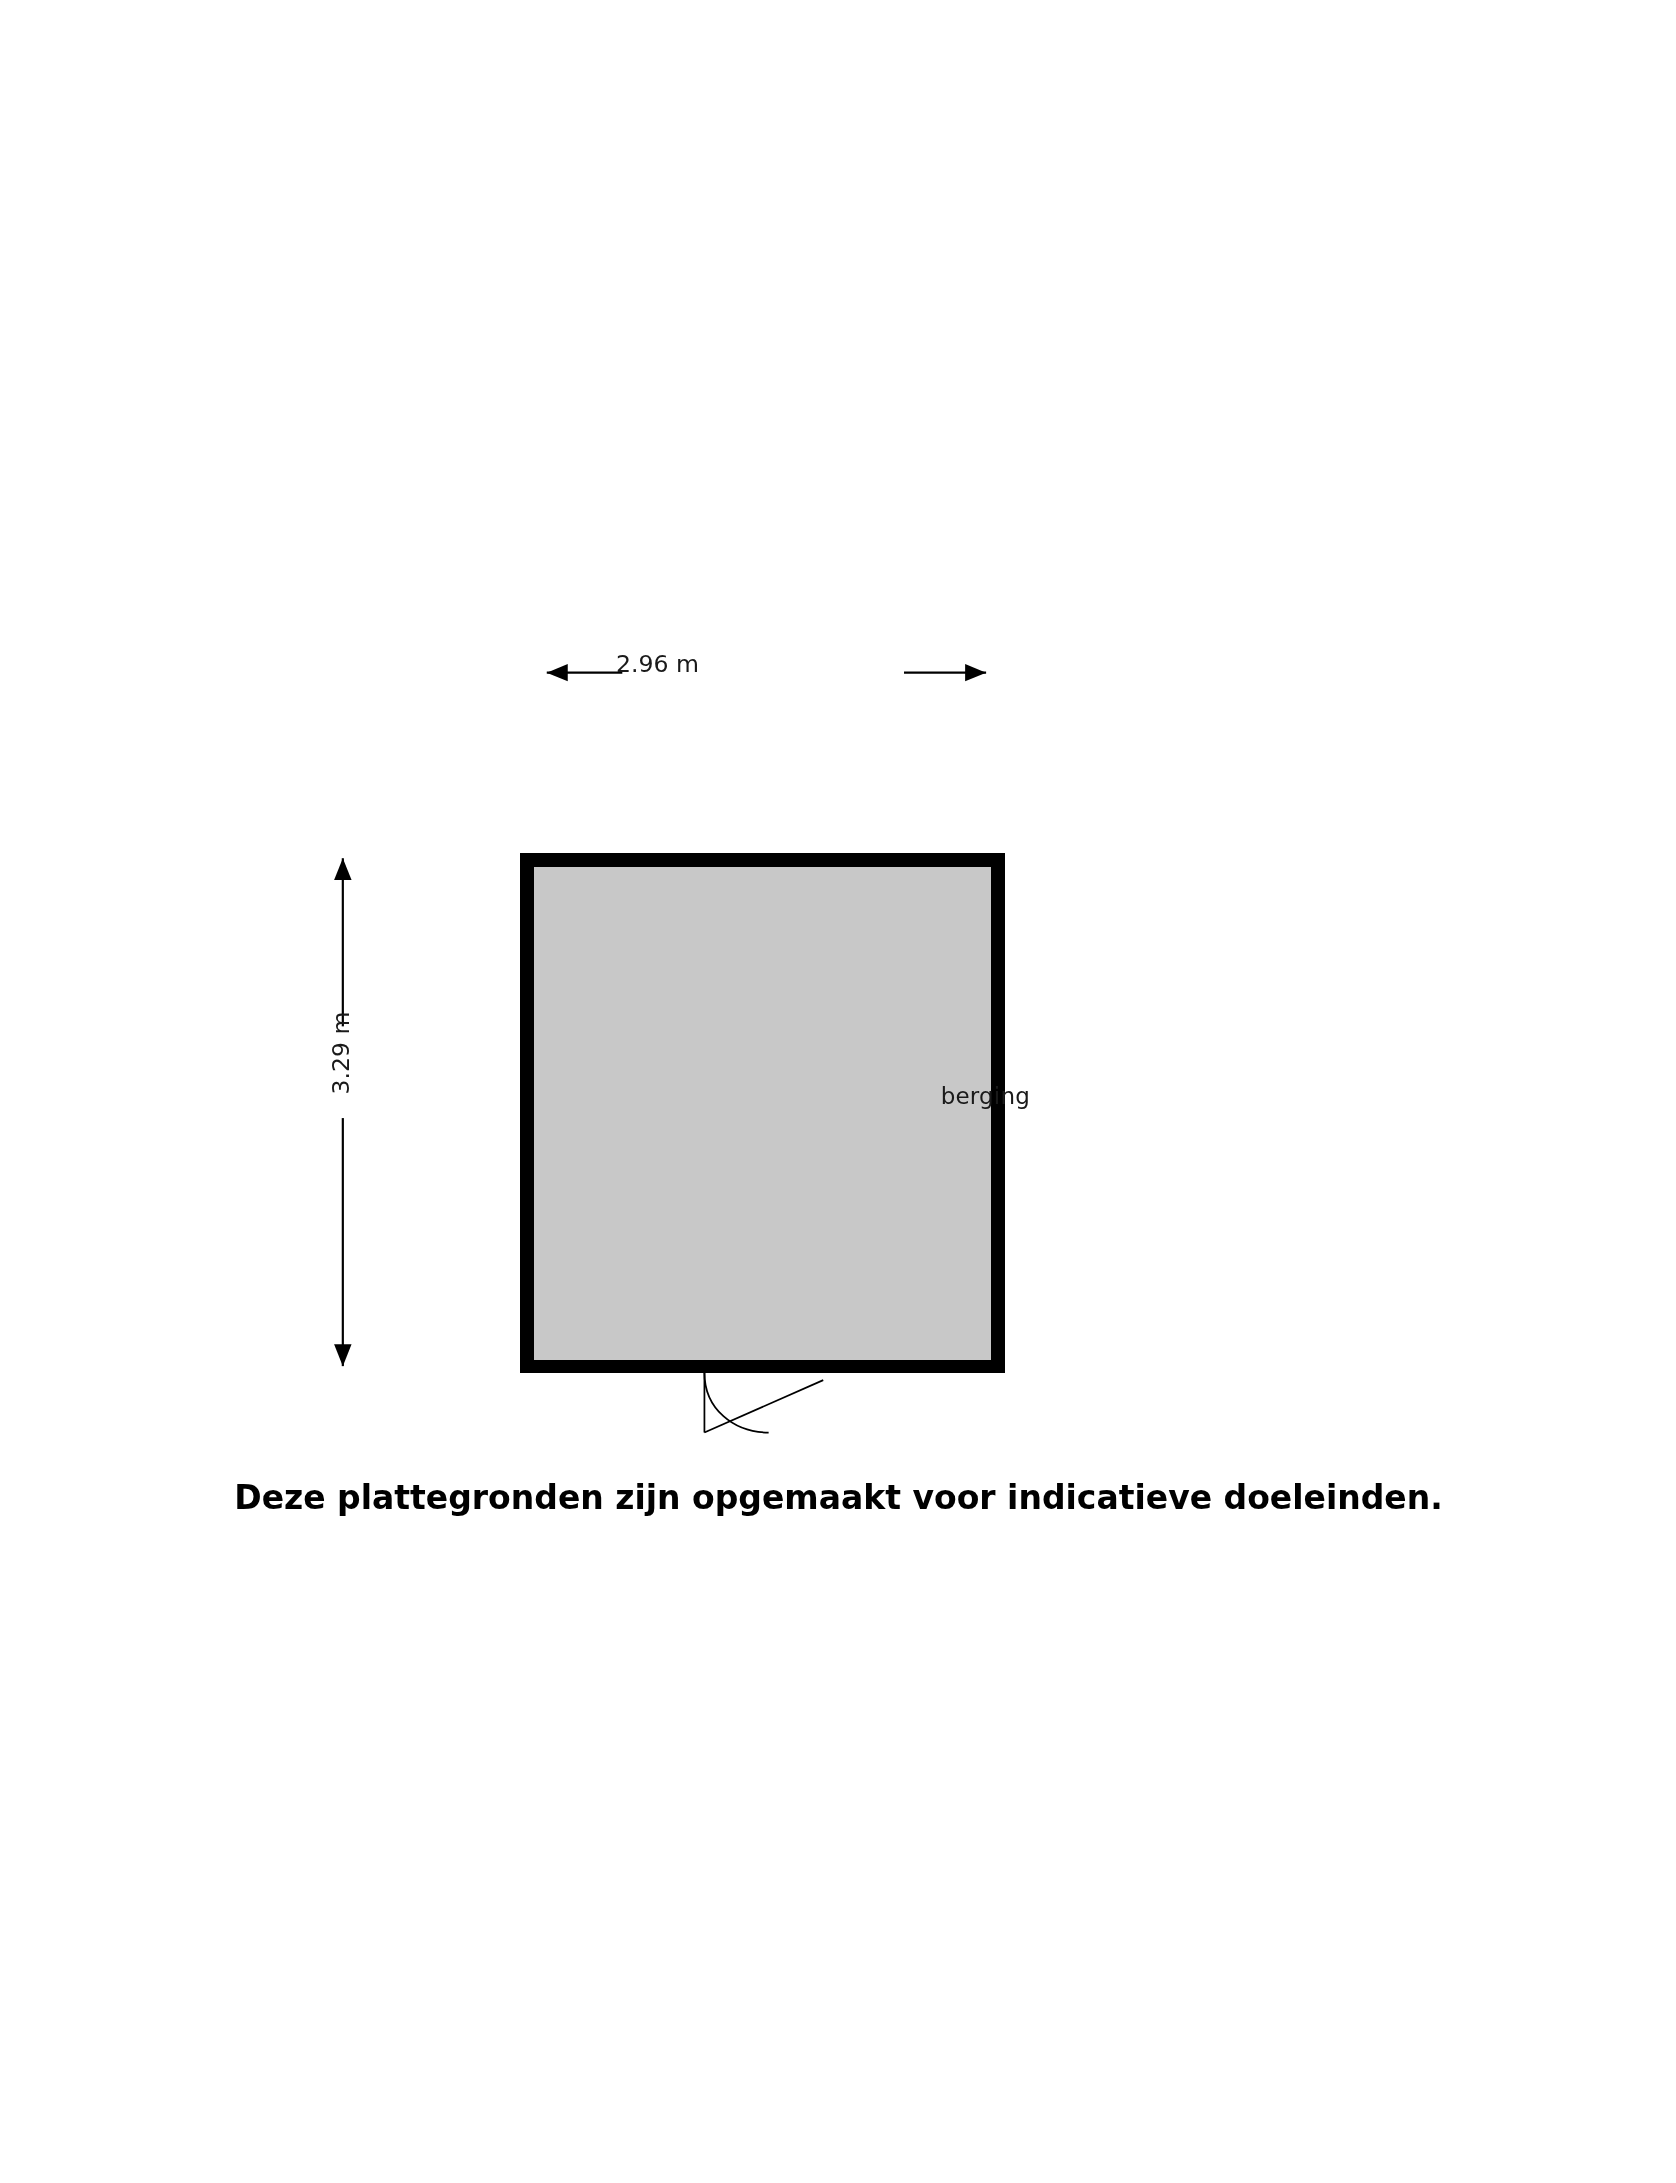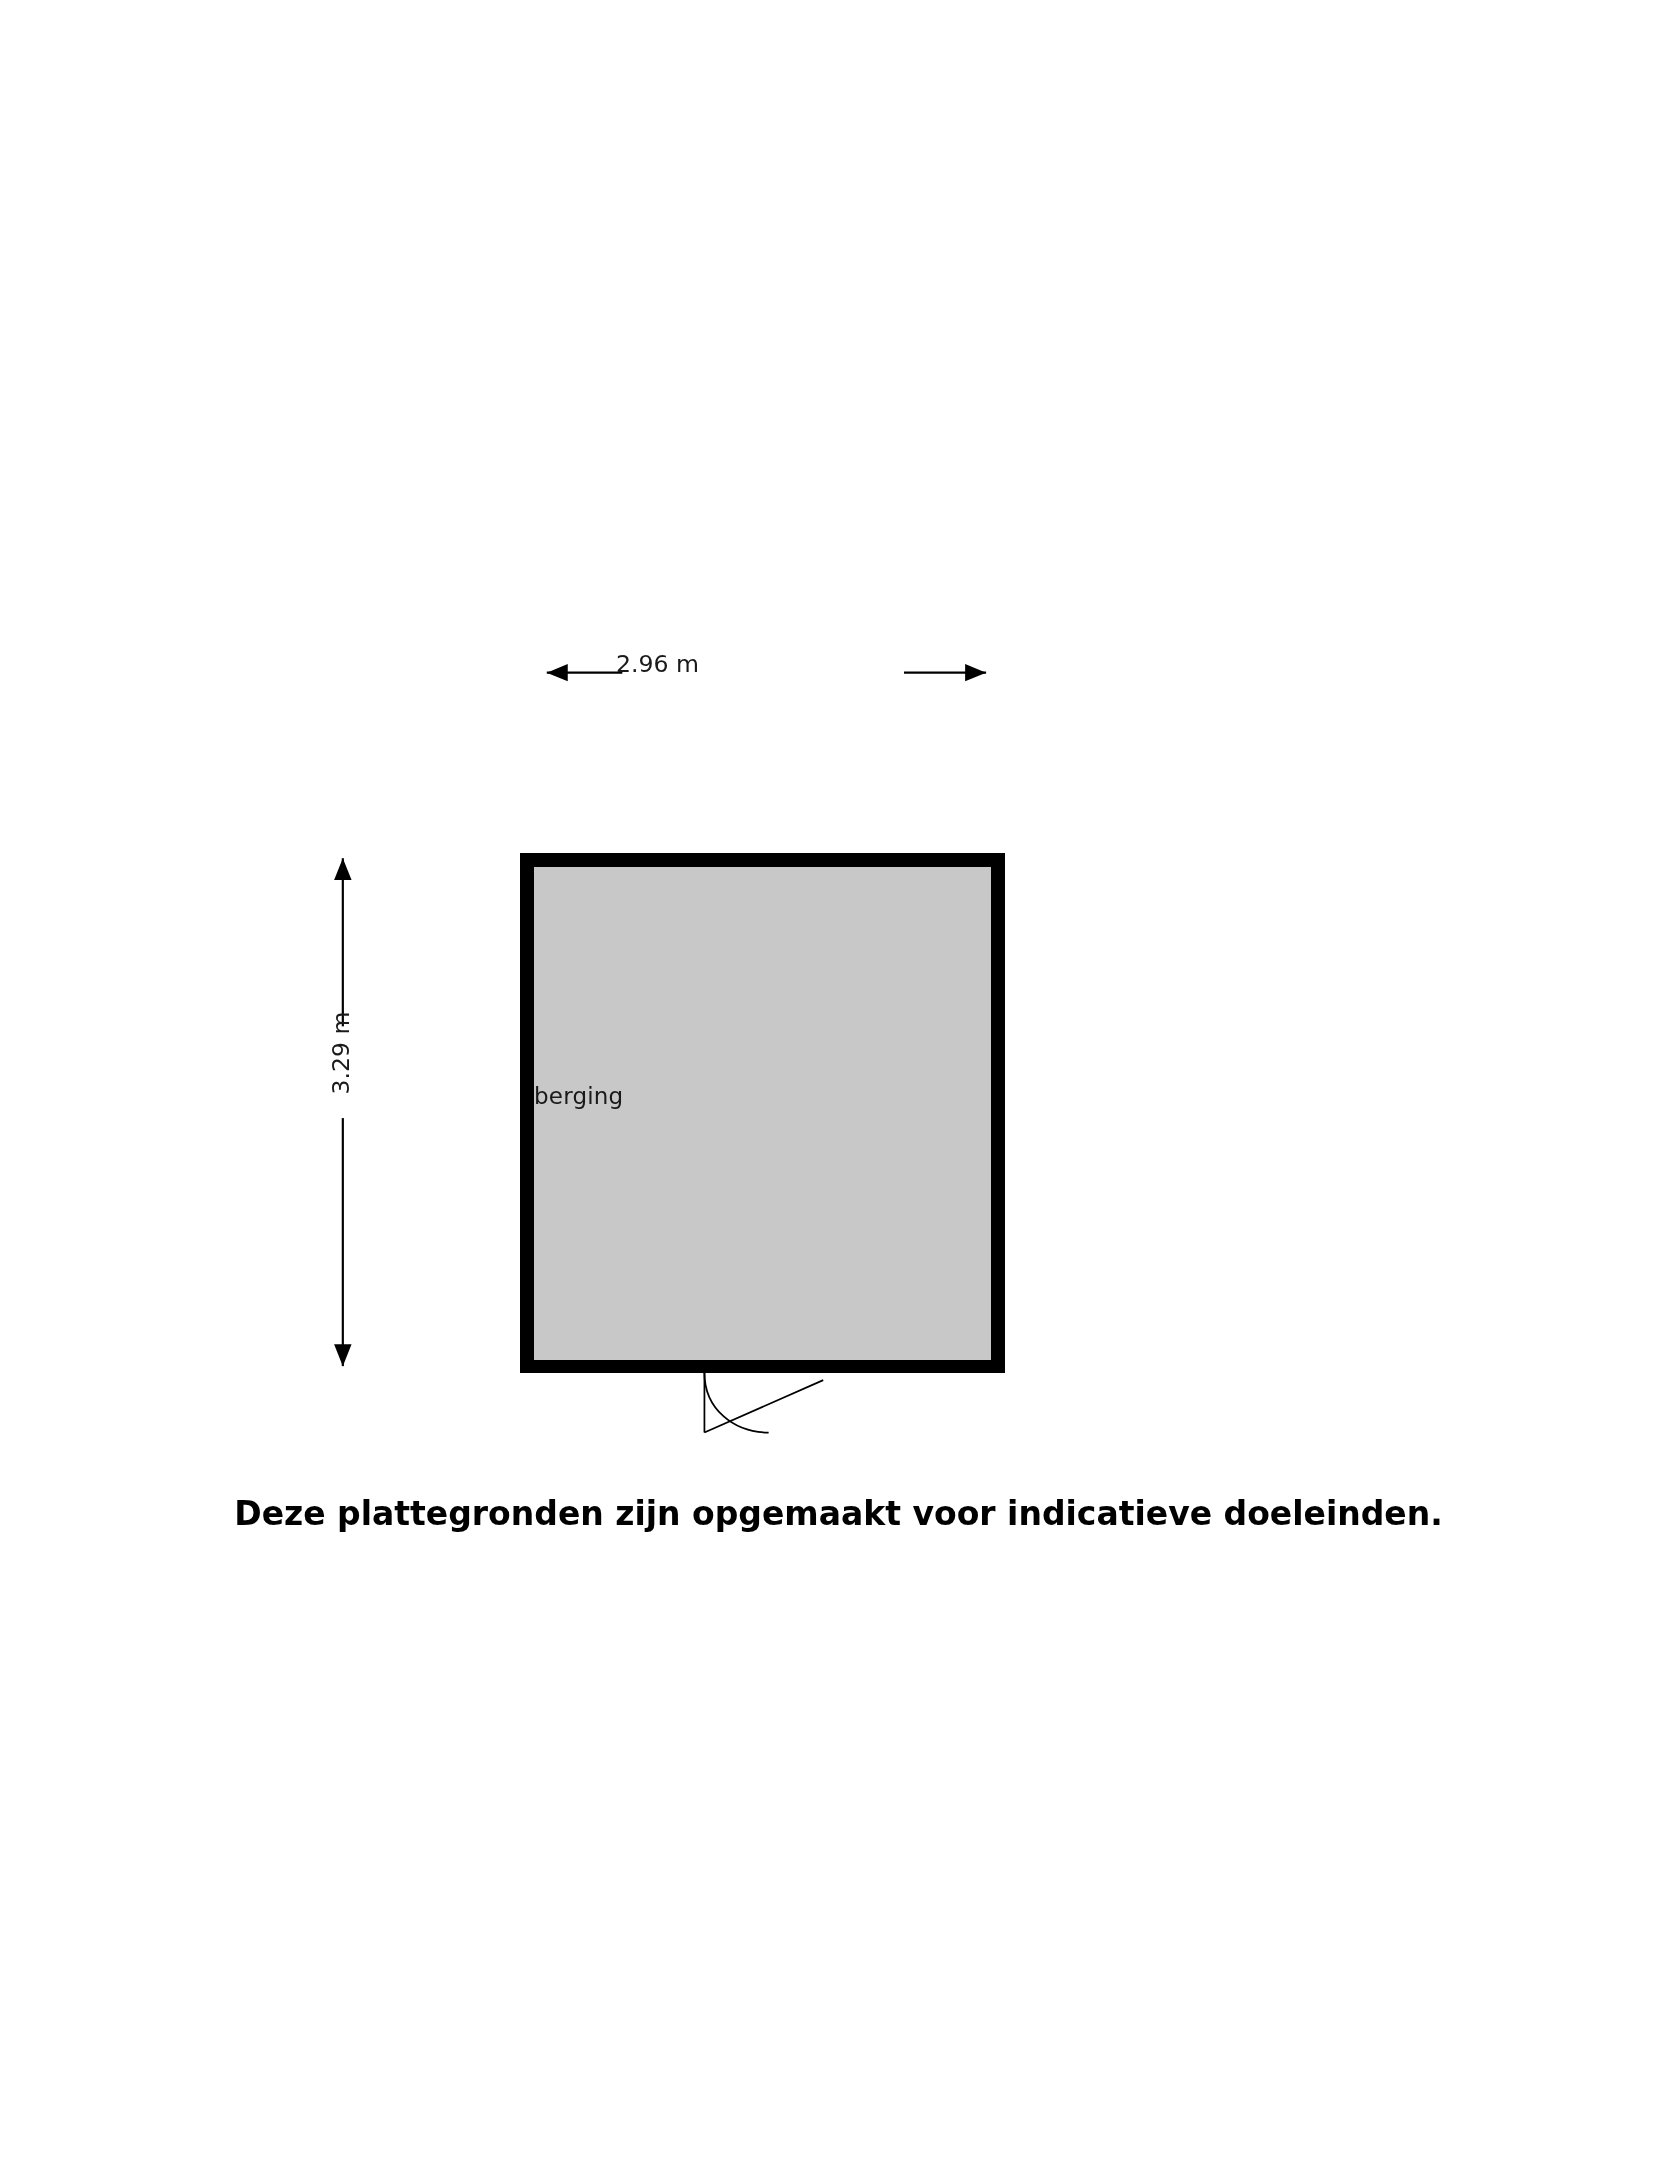--- a/index.html
+++ b/index.html
@@ -49,21 +49,21 @@
     width: 457px;
     height: 493px;
     background: #c8c8c8;
   }
 
   .room-label {
     position: absolute;
     left: 534px;
     top: 1083px;
     width: 496px;
-    text-align: left;
+    text-align: right;
     font-size: 23px;
     color: #1a1a1a;
     letter-spacing: 0.2px;
   }
 
   
   .dim-text-top {
     position: absolute;
     left: 616px;
     top: 650px;
@@ -88,21 +88,20 @@
   .disclaimer {
     position: absolute;
     left: 0;
     top: 1476px;
     width: 1677px;
     text-align: center;
     font-size: 33px;
     font-weight: bold;
     line-height: 1.32;
     color: #000000;
-    margin-top: 16px;
   }
   .disclaimer .line {
     display: block;
     white-space: nowrap;
   }
 </style>
 </head>
 <body>
 
 <div id="plan-root">

